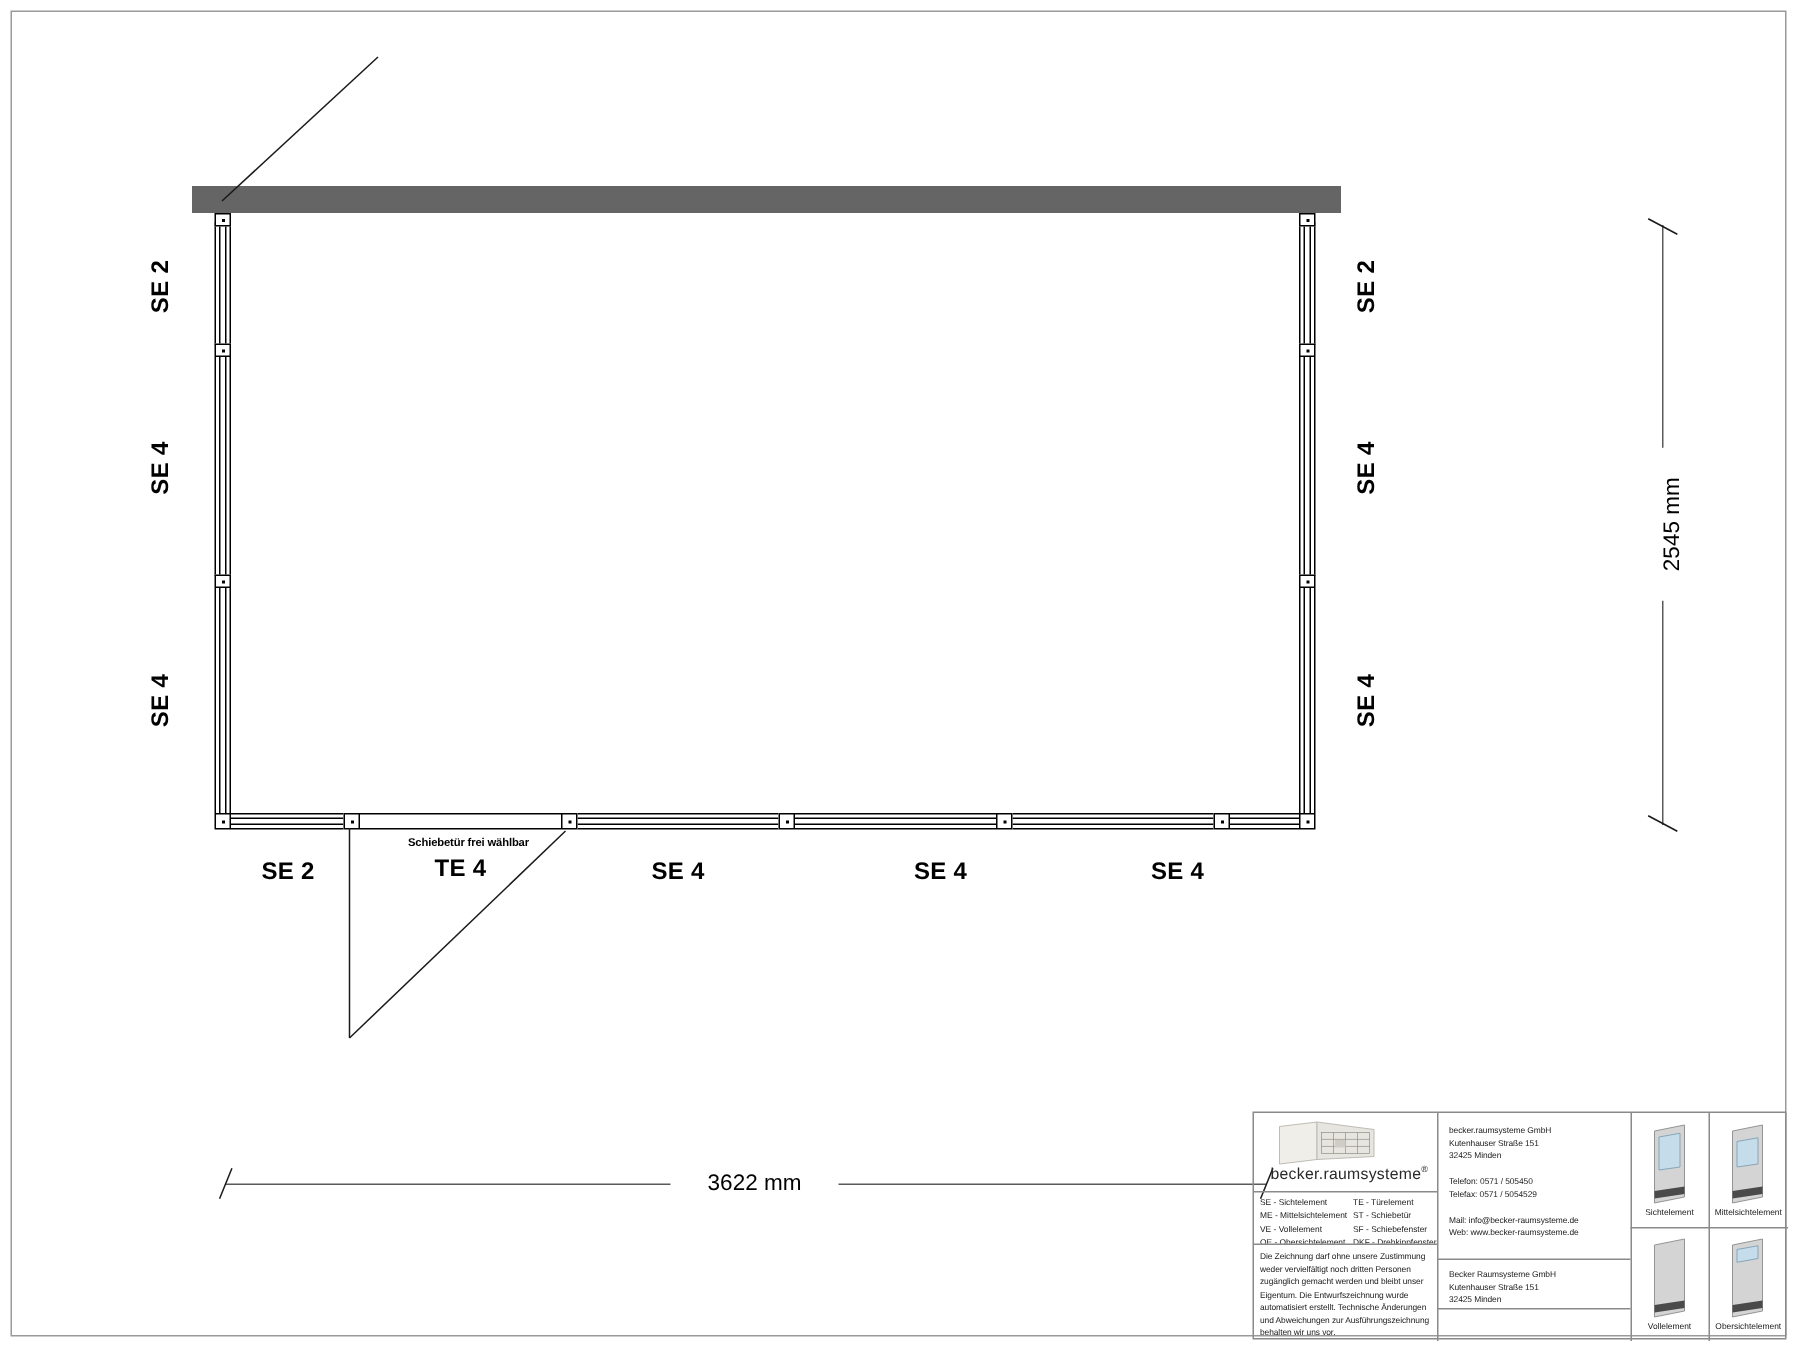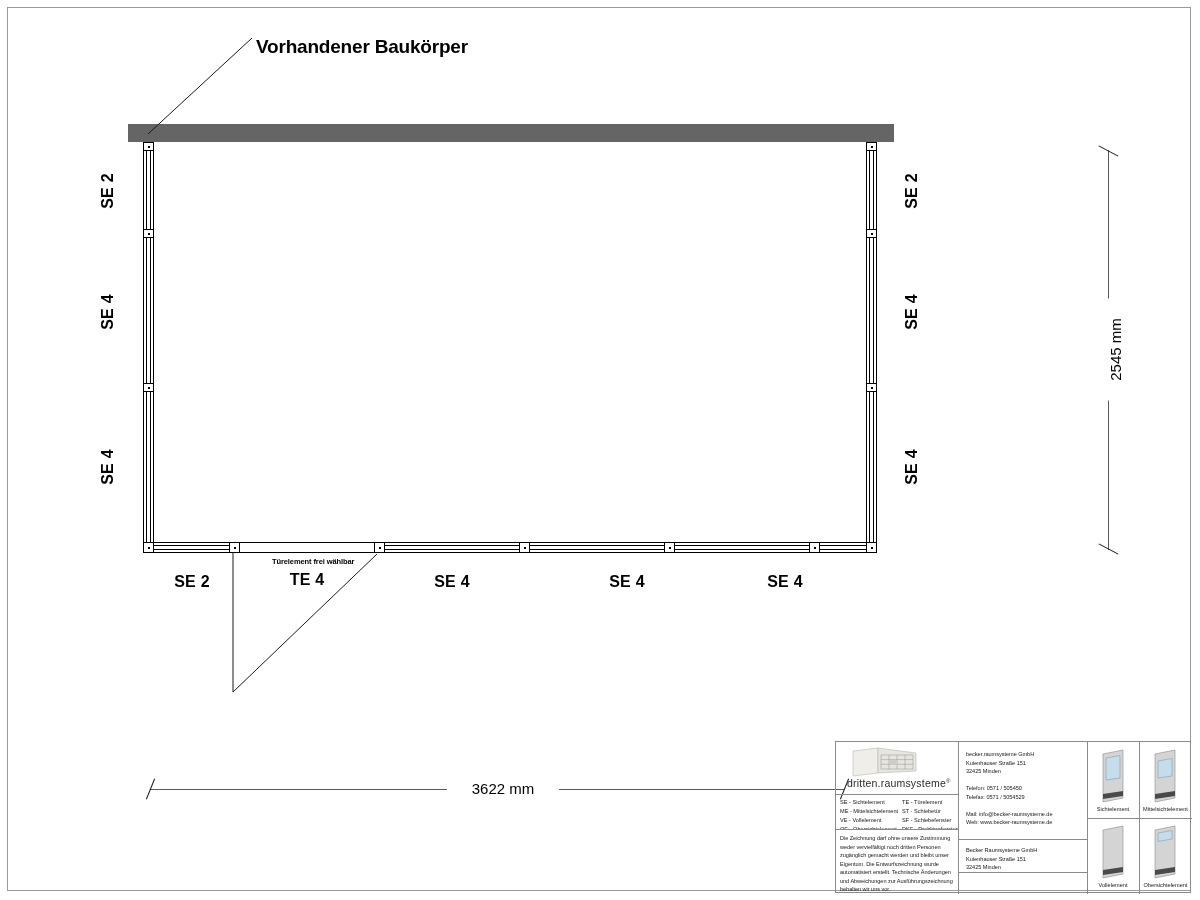--- a/index.html
+++ b/index.html
@@ -204,21 +204,20 @@
 <div id="sheet">
 
   <div class="page-border"></div>
 
   <div class="baukoerper" style="left:128px; top:124px; width:766px; height:18px;"></div>
 
   <svg class="leader" style="left:140px; top:36px; width:130px; height:104px;">
     <line x1="112" y1="2" x2="8" y2="98"></line>
   </svg>
 
-  <div class="title-label" style="left:256px; top:36px;">Vorhandener Baukörper</div>
 
   <div class="wall-v" style="left:143px; top:148px; width:11px; height:82px;">
       <div class="inner"></div>
     </div>
   <div class="wall-v" style="left:143px; top:238px; width:11px; height:146px;">
       <div class="inner"></div>
     </div>
   <div class="wall-v" style="left:143px; top:392px; width:11px; height:150px;">
       <div class="inner"></div>
     </div>
@@ -275,21 +274,21 @@
   <div class="se-label vert" style="left:887px; top:182px; width:50px; text-align:center;">SE 2</div>
   <div class="se-label vert" style="left:887px; top:303px; width:50px; text-align:center;">SE 4</div>
   <div class="se-label vert" style="left:887px; top:458px; width:50px; text-align:center;">SE 4</div>
 
   <div class="se-label" style="left:152px; top:573px; width:80px; text-align:center;">SE 2</div>
   <div class="se-label" style="left:267px; top:571px; width:80px; text-align:center;">TE 4</div>
   <div class="se-label" style="left:412px; top:573px; width:80px; text-align:center;">SE 4</div>
   <div class="se-label" style="left:587px; top:573px; width:80px; text-align:center;">SE 4</div>
   <div class="se-label" style="left:745px; top:573px; width:80px; text-align:center;">SE 4</div>
 
-  <div class="note-small" style="left:272px; top:557px;">Türelement frei wählbar</div>
+  <div class="note-small" style="left:272px; top:557px;">Schiebetür frei wählbar</div>
 
   <svg class="leader" style="left:228px; top:552px; width:155px; height:145px;">
     <line x1="5" y1="0" x2="5" y2="140"></line>
     <line x1="5" y1="140" x2="149" y2="2"></line>
   </svg>
 
   <div class="dim-line v" style="left:1108px; top:150px; height:400px;"></div>
   <div class="tick" style="left:1108px; top:140px; height:22px; transform:rotate(-62deg);"></div>
   <div class="tick" style="left:1108px; top:538px; height:22px; transform:rotate(-62deg);"></div>
   <div class="dim-text vert" style="left:1064px; top:341px; width:90px; text-align:center;">2545 mm</div>
@@ -319,21 +318,21 @@
           <rect x="31" y="8" width="32" height="14"></rect>
           <line x1="31" y1="12.6" x2="63" y2="12.6"></line>
           <line x1="31" y1="17.3" x2="63" y2="17.3"></line>
           <line x1="39" y1="8" x2="39" y2="22"></line>
           <line x1="47" y1="8" x2="47" y2="22"></line>
           <line x1="55" y1="8" x2="55" y2="22"></line>
         </g>
         <rect x="40" y="13" width="7" height="5" fill="#cfcdc5"></rect>
       </svg>
       <div class="logo-word" style="position:absolute; left:11px; top:35px;">
-        <span>dritten.raumsysteme</span><sup>®</sup>
+        <span>becker.raumsysteme</span><sup>®</sup>
       </div>
     </div>
 
     <div class="tb-cell" style="left:0; top:52px; width:122px; height:35px; padding:4px 0 0 4px;">
       <div class="legend-grid">
         <span>SE - Sichtelement</span>
         <span>TE - Türelement</span>
         <span>ME - Mittelsichtelement</span>
         <span>ST - Schiebetür</span>
         <span>VE - Vollelement</span>

